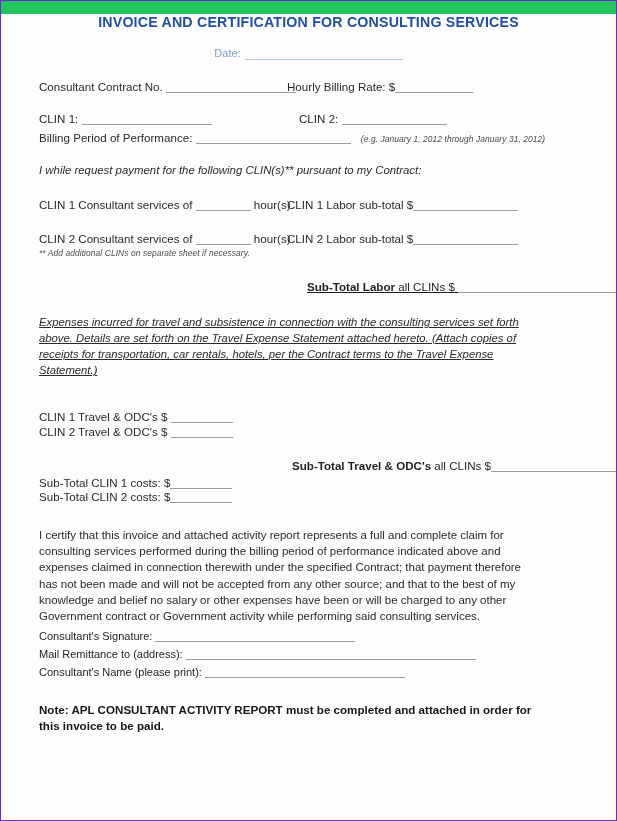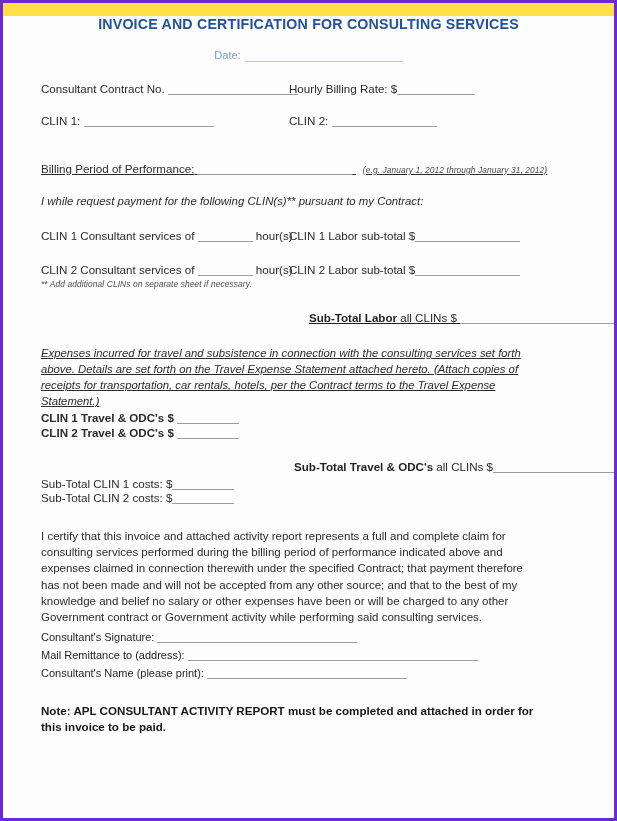--- a/index.html
+++ b/index.html
@@ -11,22 +11,22 @@
     width: 617px;
     height: 821px;
     font-family: "Liberation Sans", sans-serif;
     color: #231f20;
   }
   .page {
     position: relative;
     box-sizing: border-box;
     width: 617px;
     height: 821px;
-    background: #fde047;
-    border: 3px solid #6d28d9;
+    background: #22c55e;
+    border: 1px solid #6d28d9;
     overflow: hidden;
   }
   .inner {
     position: relative;
     box-sizing: border-box;
     width: 100%;
     height: 100%;
     background: #fdfdfd;
     padding: 0 38px;
   }
@@ -90,22 +90,22 @@
 
   
   .twocol {
     display: flex;
     align-items: baseline;
   }
   .twocol .c1 { width: 248px; flex: 0 0 248px; }
   .twocol .c2 { flex: 1 1 auto; }
 
   .mt-cc   { margin-top: 20px; }
-  .mt-clin { margin-top: 19px; }
-  .mt-bp   { margin-top: 34px; text-decoration: underline; }
+  .mt-clin { margin-top: 19px; gap: 12px; }
+  .mt-bp   { margin-top: 5px; }
   .mt-hr   { margin-top: 20px; }
 
   .footnote {
     font-style: italic;
     font-size: 8.4px;
     color: #4a4a4a;
     margin-top: 3px;
     letter-spacing: 0.1px;
   }
 
@@ -132,21 +132,21 @@
   .expenses {
     margin-top: 21px;
     font-style: italic;
     font-size: 11.3px;
     line-height: 1.42;
     color: #2d2a28;
     width: 498px;
     text-decoration: underline;
   }
 
-  .travel-block { margin-top: 2px; font-weight: bold; }
+  .travel-block { margin-top: 32px; }
   .travel-block .row { margin-top: 1px; }
 
   .costs-block { margin-top: 4px; }
   .costs-block .row { margin-top: 1px; }
 
   .certify {
     margin-top: 23px;
     font-size: 11.5px;
     line-height: 1.42;
     color: #2d2a28;

